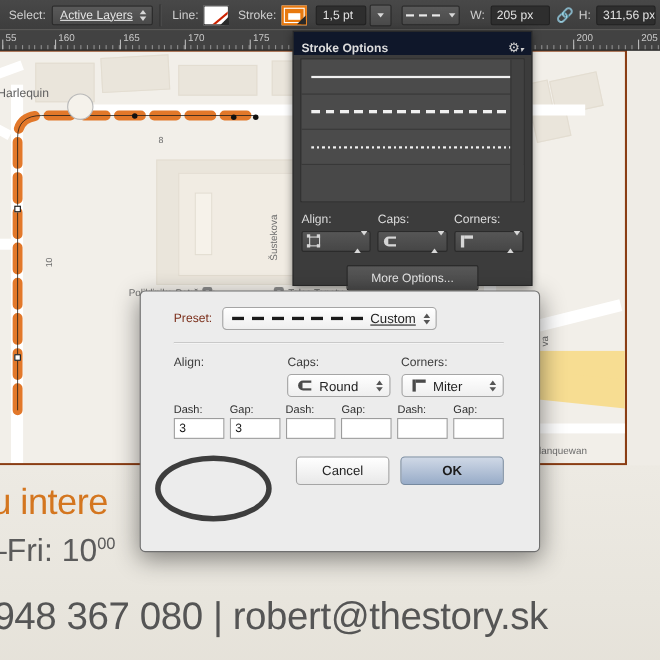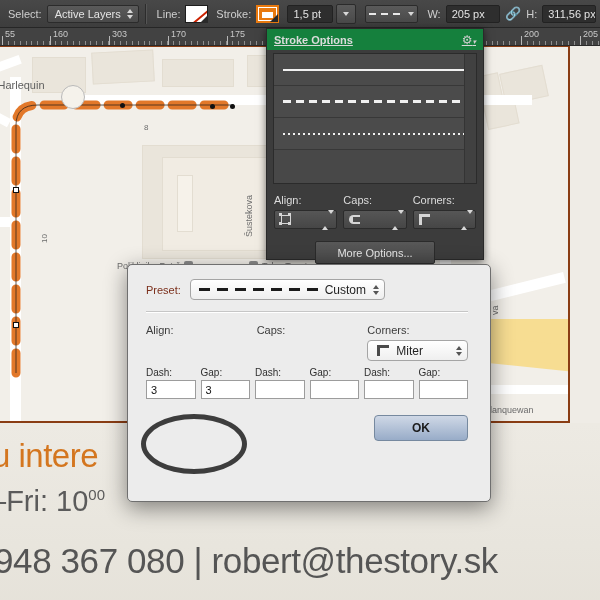--- a/index.html
+++ b/index.html
@@ -154,22 +154,22 @@
   }
 
   
   .sopanel{
     position:absolute;left:266px;top:28px;width:218px;height:232px;
     background:#3c3c3c;border:1px solid #2a2a2a;
     box-shadow:0 2px 8px rgba(0,0,0,.55);
     box-sizing:border-box;color:#d8d8d8;font-size:11px;
   }
   .sop-head{
-    height:21px;display:flex;align-items:center;justify-content:space-between;
-    padding:0 7px;box-sizing:border-box;background:#15803d;text-decoration:underline;
+    height:21px;display:flex;align-items:flex-end;justify-content:space-between;
+    padding:0 7px;box-sizing:border-box;background:#0f172a;
   }
   .sop-title{font-size:11px;color:#dcdcdc;font-weight:bold;}
   .gear{color:#cdcdcd;font-size:12px;cursor:default;}
   .sop-list{
     margin:3px 6px 0 6px;border:1px solid #2b2b2b;background:#4b4b4b;
     height:131px;box-sizing:border-box;position:relative;overflow:hidden;
   }
   .sop-item{
     height:32px;border-bottom:1px solid #383838;display:flex;align-items:center;
     padding:0 9px;box-sizing:border-box;cursor:default;
@@ -216,21 +216,21 @@
     box-shadow:0 6px 22px rgba(0,0,0,.45);
     box-sizing:border-box;overflow:hidden;
     font-family:"Liberation Sans",sans-serif;
   }
   .dlg-title{
     height:25px;background:linear-gradient(#dedede,#c9c9c9);
     border-bottom:1px solid #a9a9a9;border-radius:4px 4px 0 0;
     display:flex;align-items:center;justify-content:center;
     font-size:14px;color:#3b3b3b;cursor:default;
   }
-  .dlg-body{padding:14px 22px 0 18px;box-sizing:border-box;}
+  .dlg-body{padding:14px 32px 0 18px;box-sizing:border-box;margin-left:12px;}
   .row{display:flex;align-items:center;}
   .lbl{font-size:11px;color:#3c3c3c;}
   .lbl-red{color:#7b2f1b;}
   .mselect{
     height:21px;background:linear-gradient(#ffffff,#efefef);
     border:1px solid #a5a5a5;border-radius:4px;
     display:flex;align-items:center;justify-content:space-between;
     padding:0 3px 0 8px;box-sizing:border-box;font-size:12px;color:#1f1f1f;
     box-shadow:0 1px 0 rgba(255,255,255,.9) inset;cursor:default;
   }
@@ -471,31 +471,31 @@
         <div class="tick major" style="left: 50px;"></div>
         <div class="tick major" style="left: 109px;"></div>
         <div class="tick major" style="left: 168px;"></div>
         <div class="tick major" style="left: 227px;"></div>
         <div class="tick major" style="left: 521px;"></div>
         <div class="tick major" style="left: 580px;"></div>
       </div>
     <div id="ruler-nums">
         <div class="rulnum" style="left: 5px;">55</div>
         <div class="rulnum" style="left: 53px;">160</div>
-        <div class="rulnum" style="left: 112px;">303</div>
+        <div class="rulnum" style="left: 112px;">165</div>
         <div class="rulnum" style="left: 171px;">170</div>
         <div class="rulnum" style="left: 230px;">175</div>
         <div class="rulnum" style="left: 524px;">200</div>
         <div class="rulnum" style="left: 583px;">205</div>
       </div>
   </div>
 
   <div class="optionsbar">
     <span class="ob-label">Select:</span>
-    <div class="combo" style="width:108px;">
+    <div class="combo" style="width:108px;text-decoration:underline;">
       <span>Active Layers</span>
       <span class="stepper">
           <i class="arrUp"></i>
           <i class="arrDn"></i>
         </span>
     </div>
 
     <div class="ob-sep"></div>
 
     <span class="ob-label">Line:</span>
@@ -580,38 +580,46 @@
     </div>
 
     <div class="sop-more">More Options...</div>
   </div>
 
   <div class="dlg">
     <div class="dlg-body">
 
       <div class="row">
         <span class="lbl lbl-red" style="width:44px;">Preset:</span>
-        <div class="mselect" style="width:195px;">
+        <div class="mselect" style="width:195px;text-decoration:underline;">
           <span class="dashpv"></span>
           <span style="margin-right:auto;">Custom</span>
           <span class="mstep">
               <i class="mUp"></i>
               <i class="mDn"></i>
             </span>
         </div>
       </div>
 
       <div class="hr"></div>
 
       <div class="row" style="margin-top:11px;gap:10px;align-items:flex-start;">
         <div style="flex:1;">
           <div class="lbl" style="margin-bottom:4px;">Align:</div>
         </div>
         <div style="flex:1;">
           <div class="lbl" style="margin-bottom:4px;">Caps:</div>
+          <div class="mselect">
+            <span class="icoD icoD-caps"></span>
+            <span style="margin-right:auto;">Round</span>
+            <span class="mstep">
+                <i class="mUp"></i>
+                <i class="mDn"></i>
+              </span>
+          </div>
         </div>
         <div style="flex:1;">
           <div class="lbl" style="margin-bottom:4px;">Corners:</div>
           <div class="mselect">
             <span class="icoD icoD-corn"></span>
             <span style="margin-right:auto;">Miter</span>
             <span class="mstep">
                 <i class="mUp"></i>
                 <i class="mDn"></i>
               </span>
@@ -641,20 +649,21 @@
           <span class="lbl">Dash:</span>
           <span class="dginput"></span>
         </div>
         <div class="dgcell" style="width:50px;">
           <span class="lbl">Gap:</span>
           <span class="dginput"></span>
         </div>
       </div>
 
       <div class="row" style="margin-top:16px;justify-content:flex-end;gap:10px;">
+        <div class="mbtn" style="width:83px;height:24px;">Cancel</div>
         <div class="mbtn primary" style="width:92px;height:24px;">OK</div>
       </div>
 
     </div>
   </div>
 
   <div class="annotation-circle"></div>
 
 </div>
 

